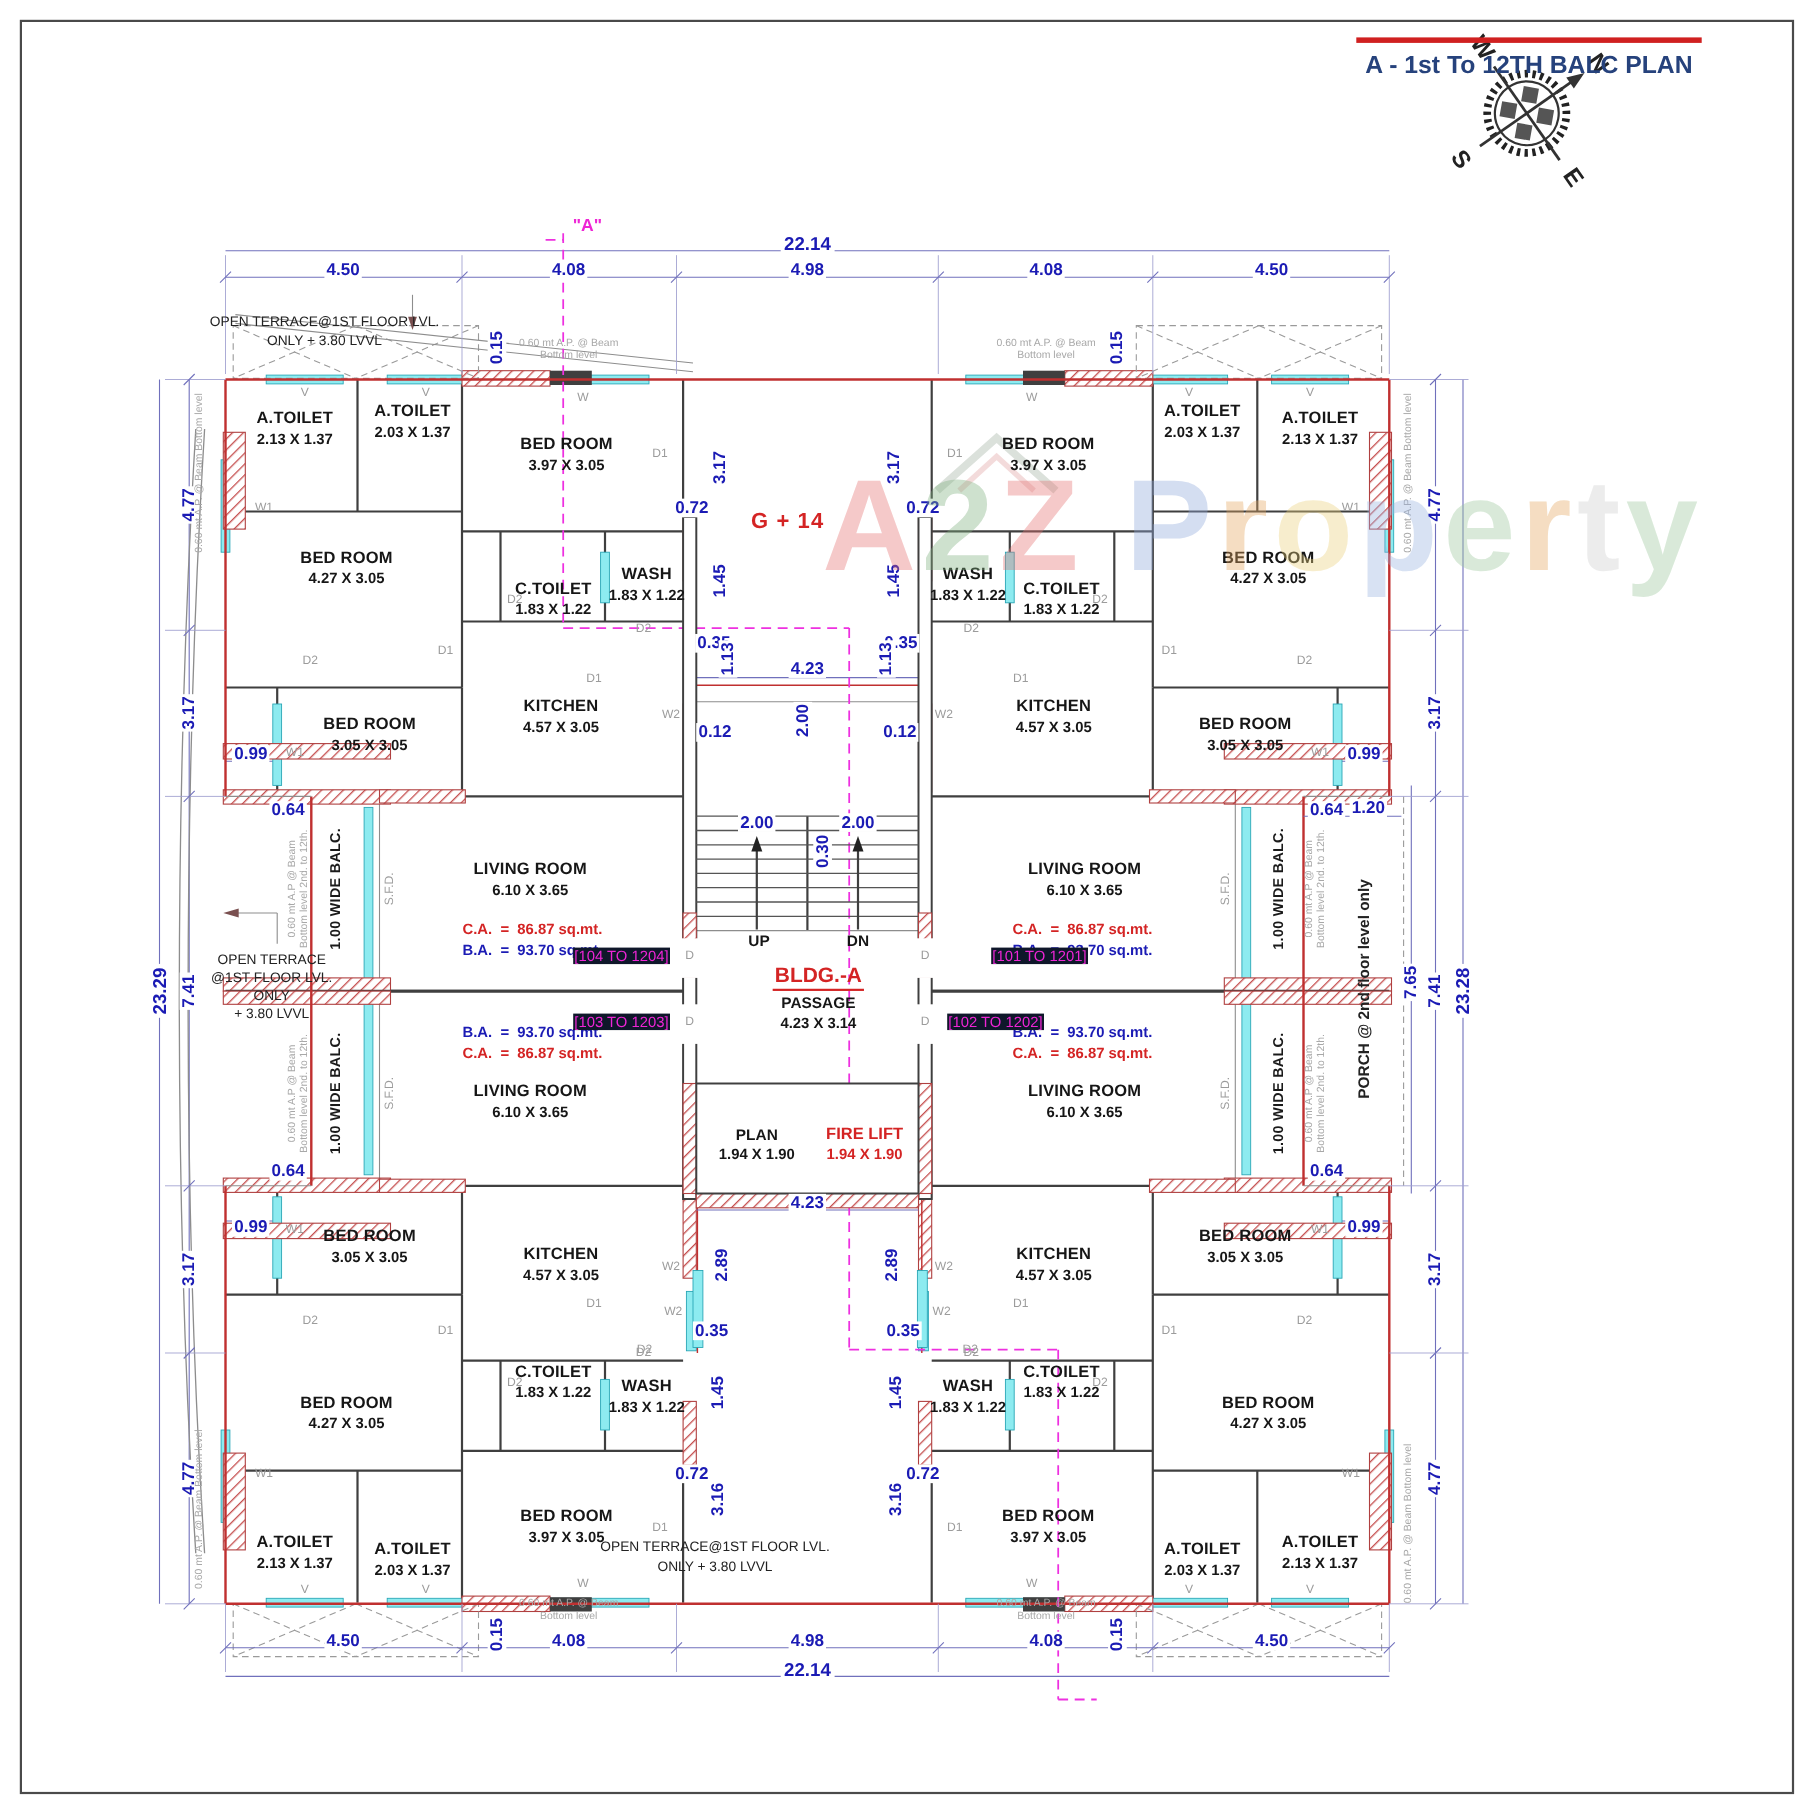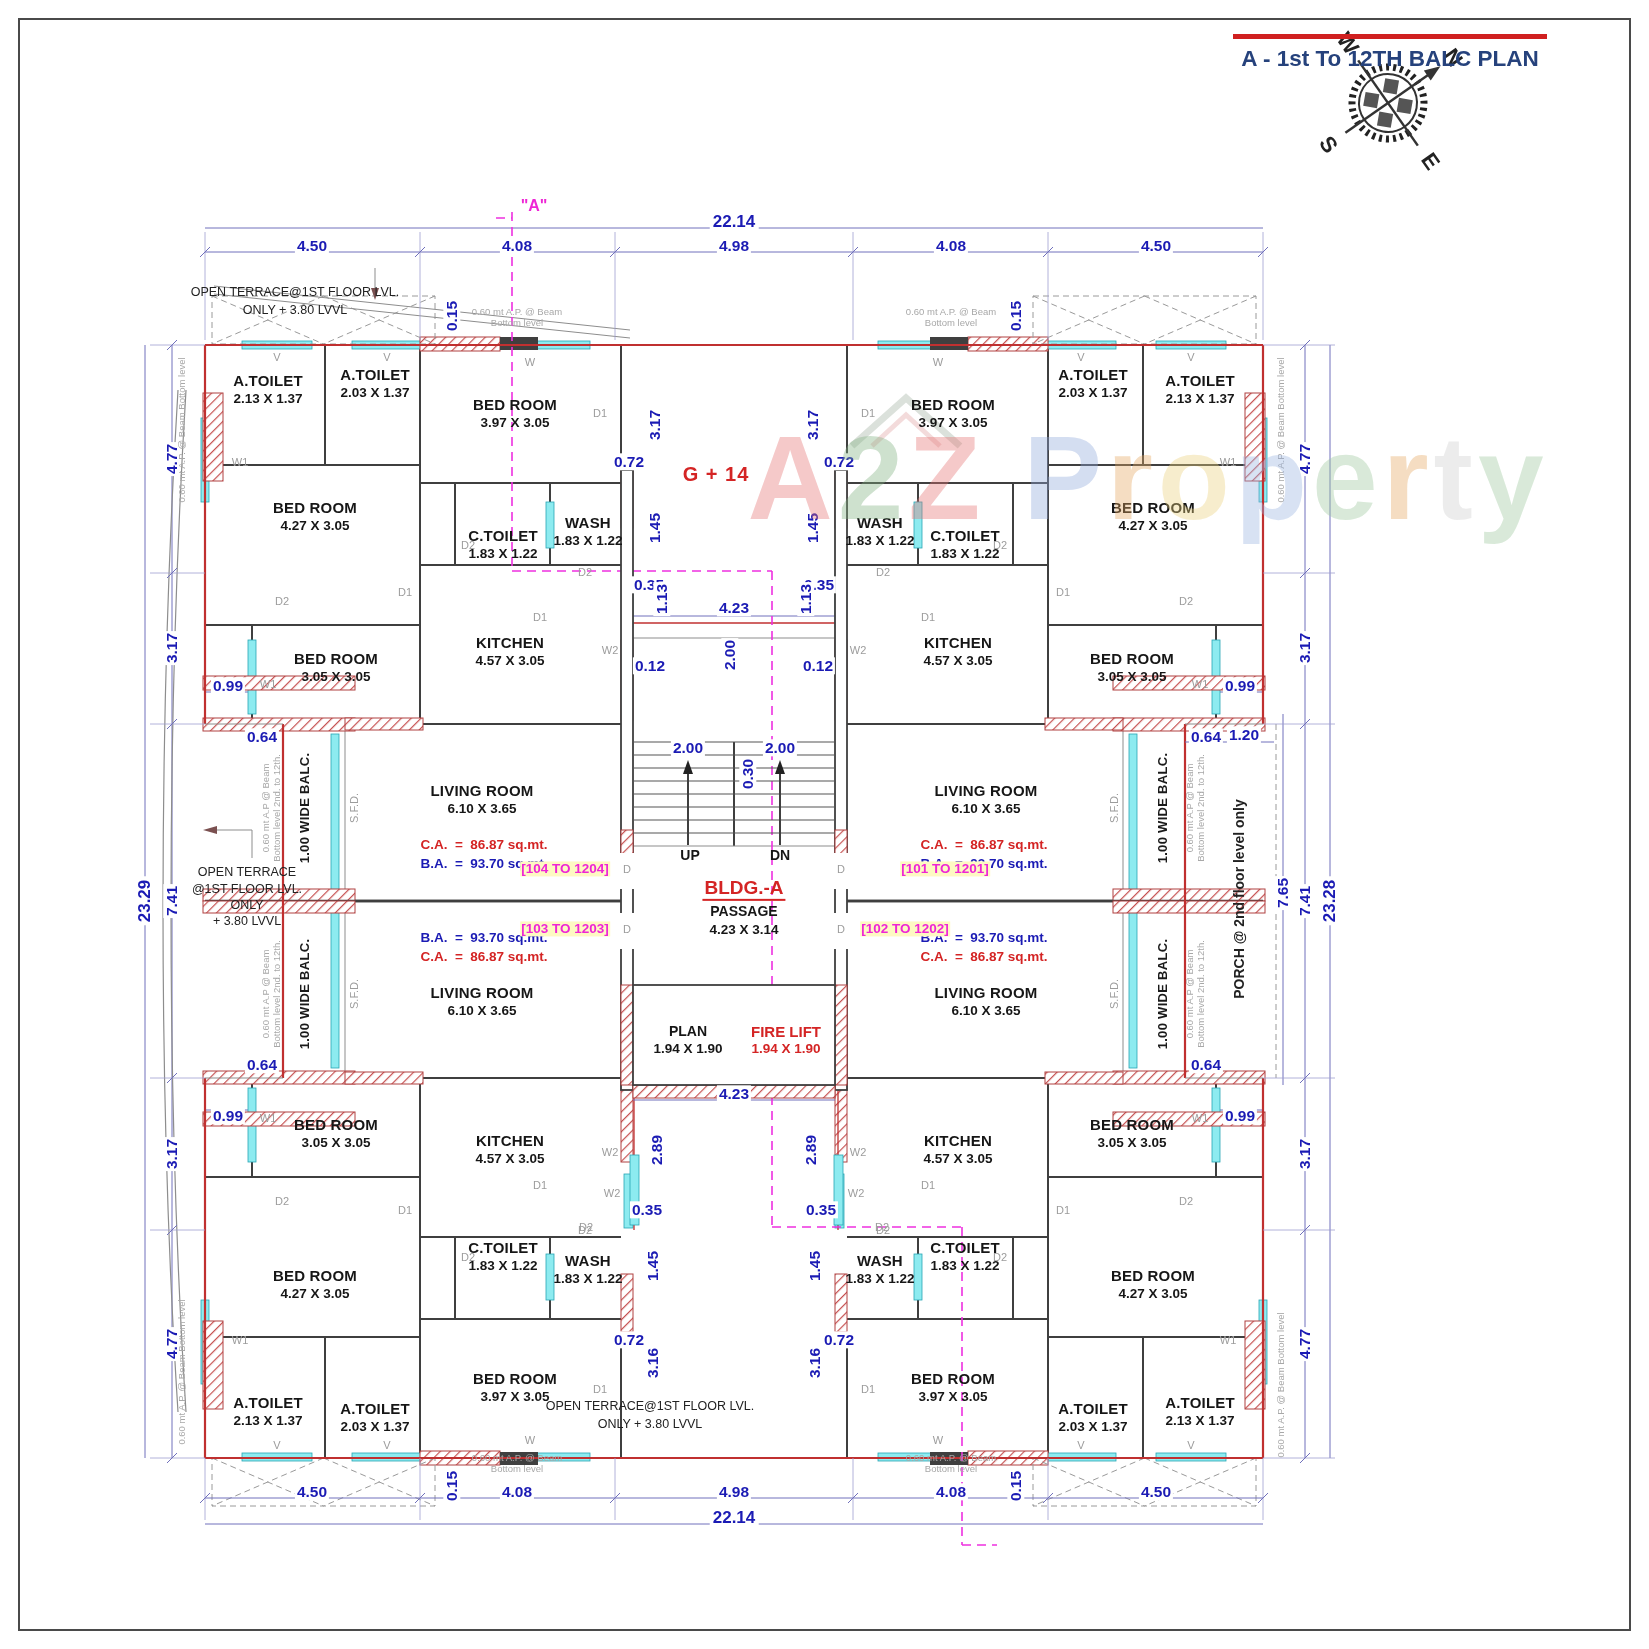--- a/index.html
+++ b/index.html
@@ -8,21 +8,21 @@
   #frame{position:absolute;left:18px;top:18px;right:18px;bottom:18px;border:2px solid #4a4a4a;}
   #plansvg{position:absolute;left:0;top:0;}
   .lbl{position:absolute;white-space:pre;line-height:1.12;text-align:center;transform:translate(-50%,-50%);}
   .lbl.r{transform:translate(-50%,-50%) rotate(-90deg);}
   .dim {color:#1b1bb4;font-weight:bold;font-size:15.5px;background:#fff;padding:0 2px;}
   .dim2{color:#1b1bb4;font-weight:bold;font-size:17px;background:#fff;padding:0 3px;}
   .room{color:#161616;font-weight:bold;font-size:15px;letter-spacing:.2px;}
   .rd  {color:#161616;font-weight:bold;font-size:13.5px;}
   .ca  {color:#d42424;font-weight:bold;font-size:13.5px;}
   .cb  {color:#1b1bb4;font-weight:bold;font-size:13.5px;}
-  .mag {color:#ee25d5;font-weight:bold;font-size:13.5px;background:#fef9c3;padding:0 1px;}
+  .mag {color:#ee25d5;font-weight:normal;font-size:13.5px;background:#0f172a;padding:0 1px;}
   .g   {color:#9c9c9c;font-size:11px;}
   .gs  {color:#a8a8a8;font-size:9.5px;}
   .note{color:#222;font-size:12.5px;}
   .red {color:#d42424;font-weight:bold;font-size:15px;}
   .g14 {color:#d42424;font-weight:bold;font-size:20px;letter-spacing:1px;}
   .bldg{color:#d42424;font-weight:bold;font-size:19px;border-bottom:2px solid #d42424;padding:0 2px 1px;}
   .core{color:#161616;font-weight:bold;font-size:14px;}
   .porch{color:#222;font-weight:bold;font-size:14px;}
   .balc{color:#1a1a1a;font-weight:bold;font-size:13px;letter-spacing:.3px;}
   .amark{color:#ee25d5;font-weight:bold;font-size:16px;}

